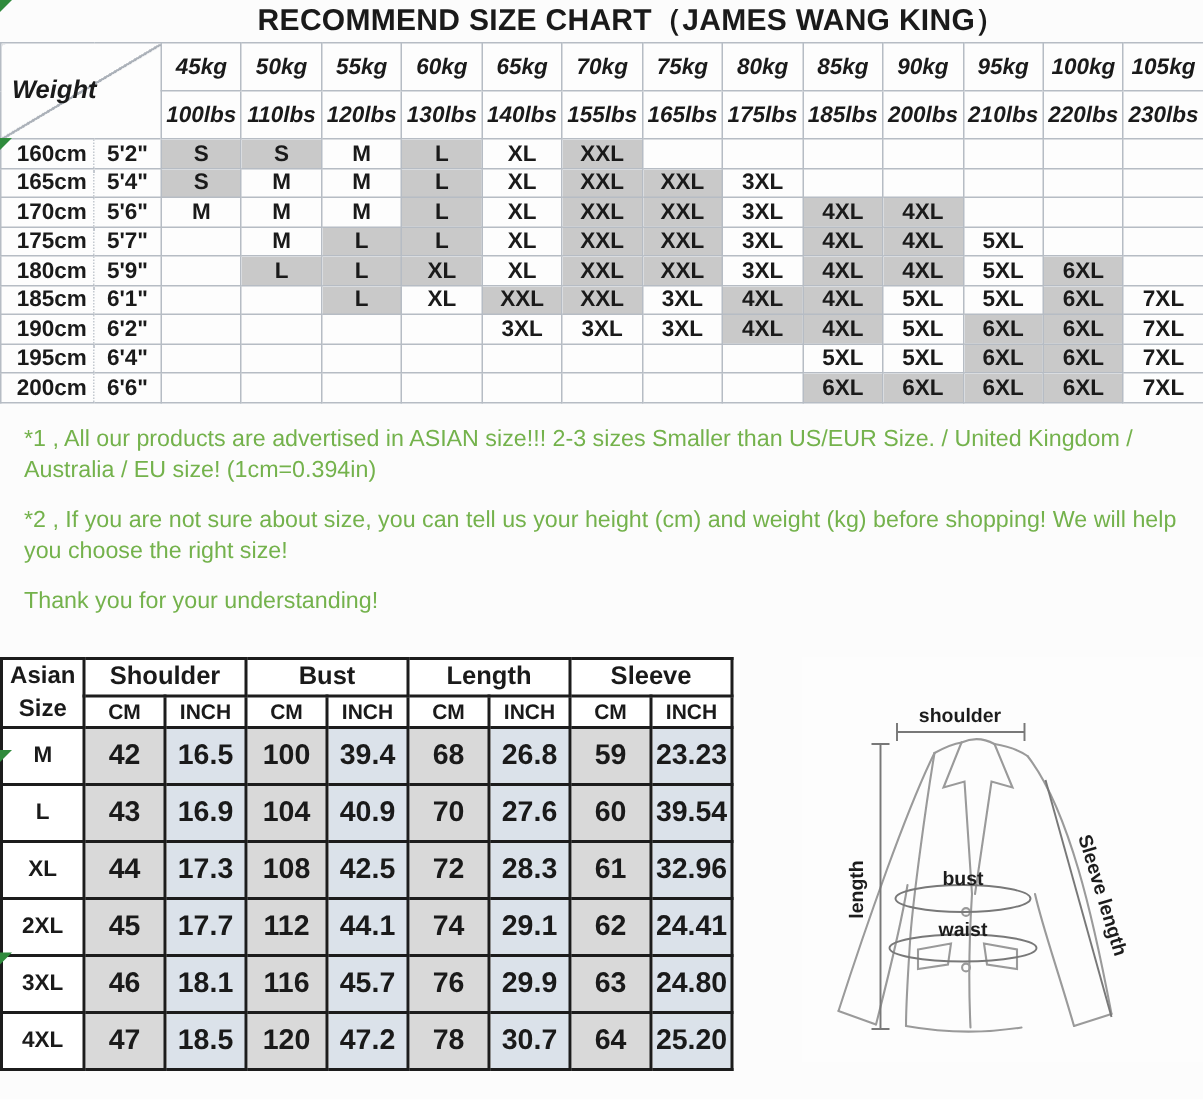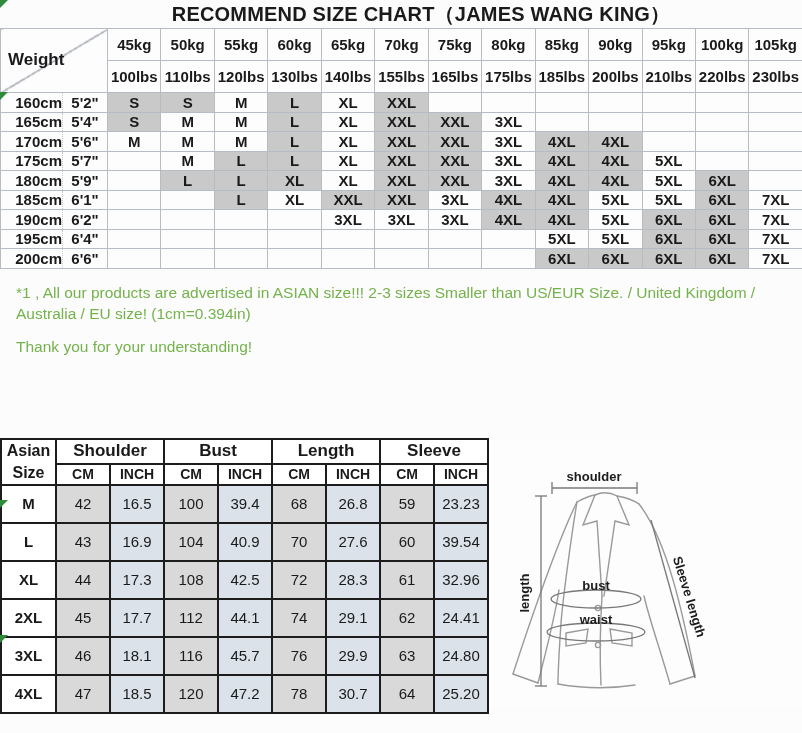--- a/index.html
+++ b/index.html
@@ -5,42 +5,42 @@
   html,body{margin:0;padding:0;background:#fff;}
   .page{position:relative;width:802px;height:733px;background:#fcfcfc;overflow:hidden;
         font-family:"Liberation Sans",sans-serif;color:#1a1a1a;}
   
   .title{height:28px;line-height:28px;text-align:center;font-size:20px;font-weight:600;
          letter-spacing:.2px;white-space:nowrap;margin-left:40px;}
   
   table.size-chart{width:802px;border-collapse:collapse;table-layout:fixed;background:#fdfdfd;}
   table.size-chart th,table.size-chart td{border:1px solid #b6bcc4;padding:0;text-align:center;
          font-weight:bold;font-size:15px;overflow:hidden;white-space:nowrap;}
-  table.size-chart thead tr{height:32px;}
+  table.size-chart thead tr{height:32px;font-style:italic;}
   table.size-chart tbody tr{height:19.5px;}
   table.size-chart tr.kg-row th{border-bottom:1px dashed #c9ced5;}
-  table.size-chart td.cm-cell{border-right:1px dotted #c4c9d0;text-align:right;padding-left:6px;}
+  table.size-chart td.cm-cell{border-right:1px dotted #c4c9d0;text-align:center;padding-left:6px;}
   table.size-chart td.ft-cell{border-left:none;}
   table.size-chart td.shaded{background:#c9c9c9;}
   th.corner{position:relative;background:
      linear-gradient(to bottom right,rgba(0,0,0,0) calc(50% - .8px),#aab0b8 calc(50% - .8px),#aab0b8 calc(50% + .8px),rgba(0,0,0,0) calc(50% + .8px));}
   th.corner .w1{position:absolute;left:7px;top:21px;font-size:17px;}
   th.corner .w2{position:absolute;left:20px;top:40px;font-size:17px;margin-top:27px;}
   
   .notes{height:169px;padding:1px 5px 0 4px;box-sizing:border-box;}
   .notes p{margin:12px;font-size:15.5px;line-height:21px;font-weight:500;}
   
-  .bottom{display:flex;height:270px;}
+  .bottom{display:flex;height:270px;gap:46px;}
   table.measure{width:487px;height:270px;border-collapse:collapse;table-layout:fixed;background:#fff;}
   table.measure th,table.measure td{border:2px solid #1c1c1c;padding:0;text-align:center;overflow:hidden;}
   table.measure th.grp{font-size:17px;font-weight:bold;background:#fff;}
   table.measure th.sub{font-size:14px;font-weight:bold;background:#fff;}
   table.measure th.sizecorner{font-size:16px;font-weight:bold;line-height:22px;background:#fff;}
   table.measure th.rowsize{font-size:15px;font-weight:bold;background:#fff;width:55px;}
-  table.measure td{font-size:15px;font-weight:400;}
+  table.measure td{font-size:19px;font-weight:700;}
   table.measure td.cmv{background:#d9d9d9;}
   table.measure td.inv{background:#dbe2ea;margin-left:48px;}
   .jacket-wrap{width:315px;height:270px;position:relative;background:#fdfdfd;}
   .jacket-wrap svg text{font-family:"Liberation Sans",sans-serif;}
   
   .footer{height:26px;line-height:25px;text-align:center;font-size:20px;font-weight:500;
           letter-spacing:-.2px;white-space:nowrap;}
   
   .flag{position:absolute;left:0;width:0;height:0;border-top:8px solid #2f8b3c;border-right:8px solid transparent;}
 </style>
@@ -245,20 +245,21 @@
           <td class="shaded">6XL</td>
           <td class="shaded">6XL</td>
           <td class="shaded">6XL</td>
           <td>7XL</td>
         </tr>
       </tbody>
   </table>
 
   <div class="notes" id="notes-box" style="color: rgb(116, 178, 76);">
     <p>*1 , All our products are advertised in ASIAN size!!! 2-3 sizes Smaller than US/EUR Size. / United Kingdom / Australia / EU size! (1cm=0.394in)</p>
+    <p>*2 , If you are not sure about size, you can tell us your height (cm) and weight (kg) before shopping! We will help you choose the right size!</p>
     <p>Thank you for your understanding!</p>
   </div>
 
   <div class="bottom">
     <table class="measure">
       <colgroup>
         <col style="width:55px">
           <col span="8" style="width:54px">
       </colgroup>
       <thead>

